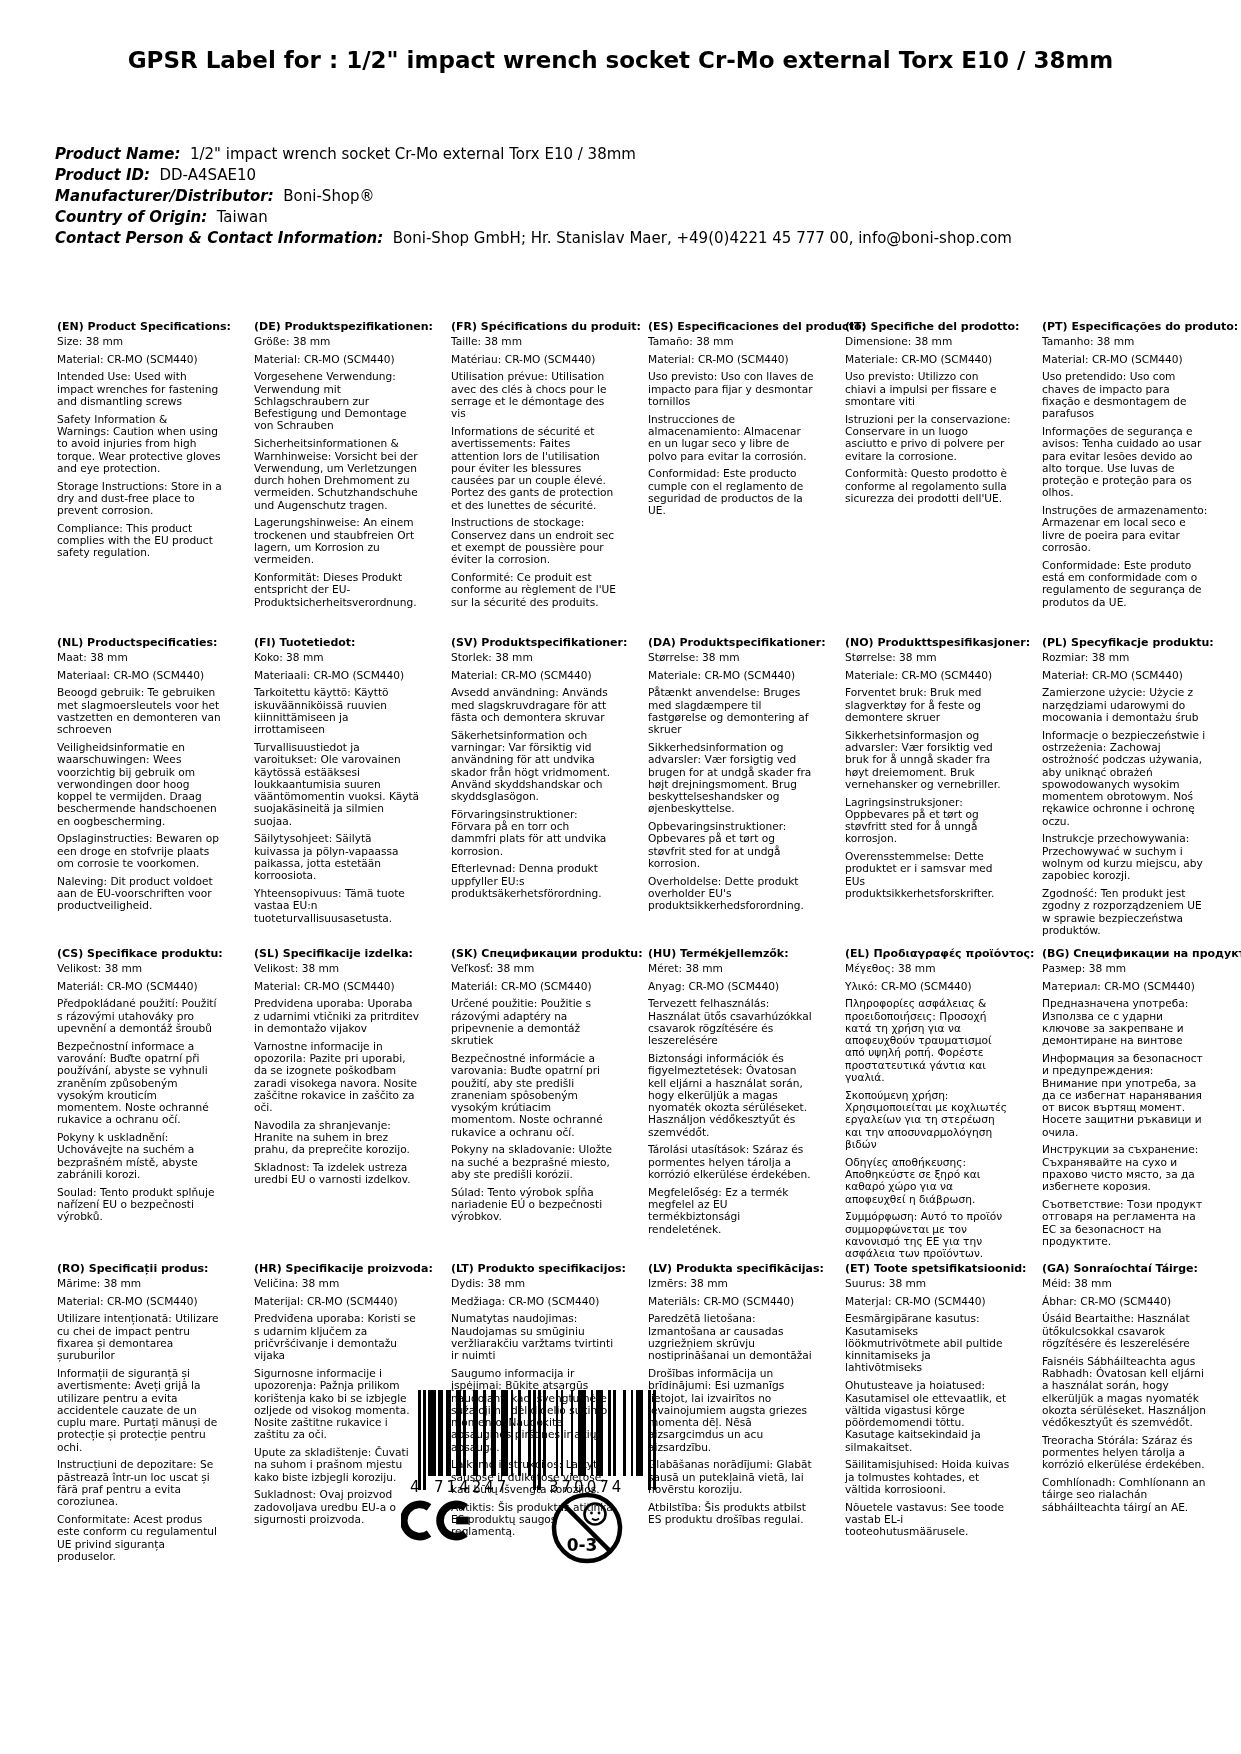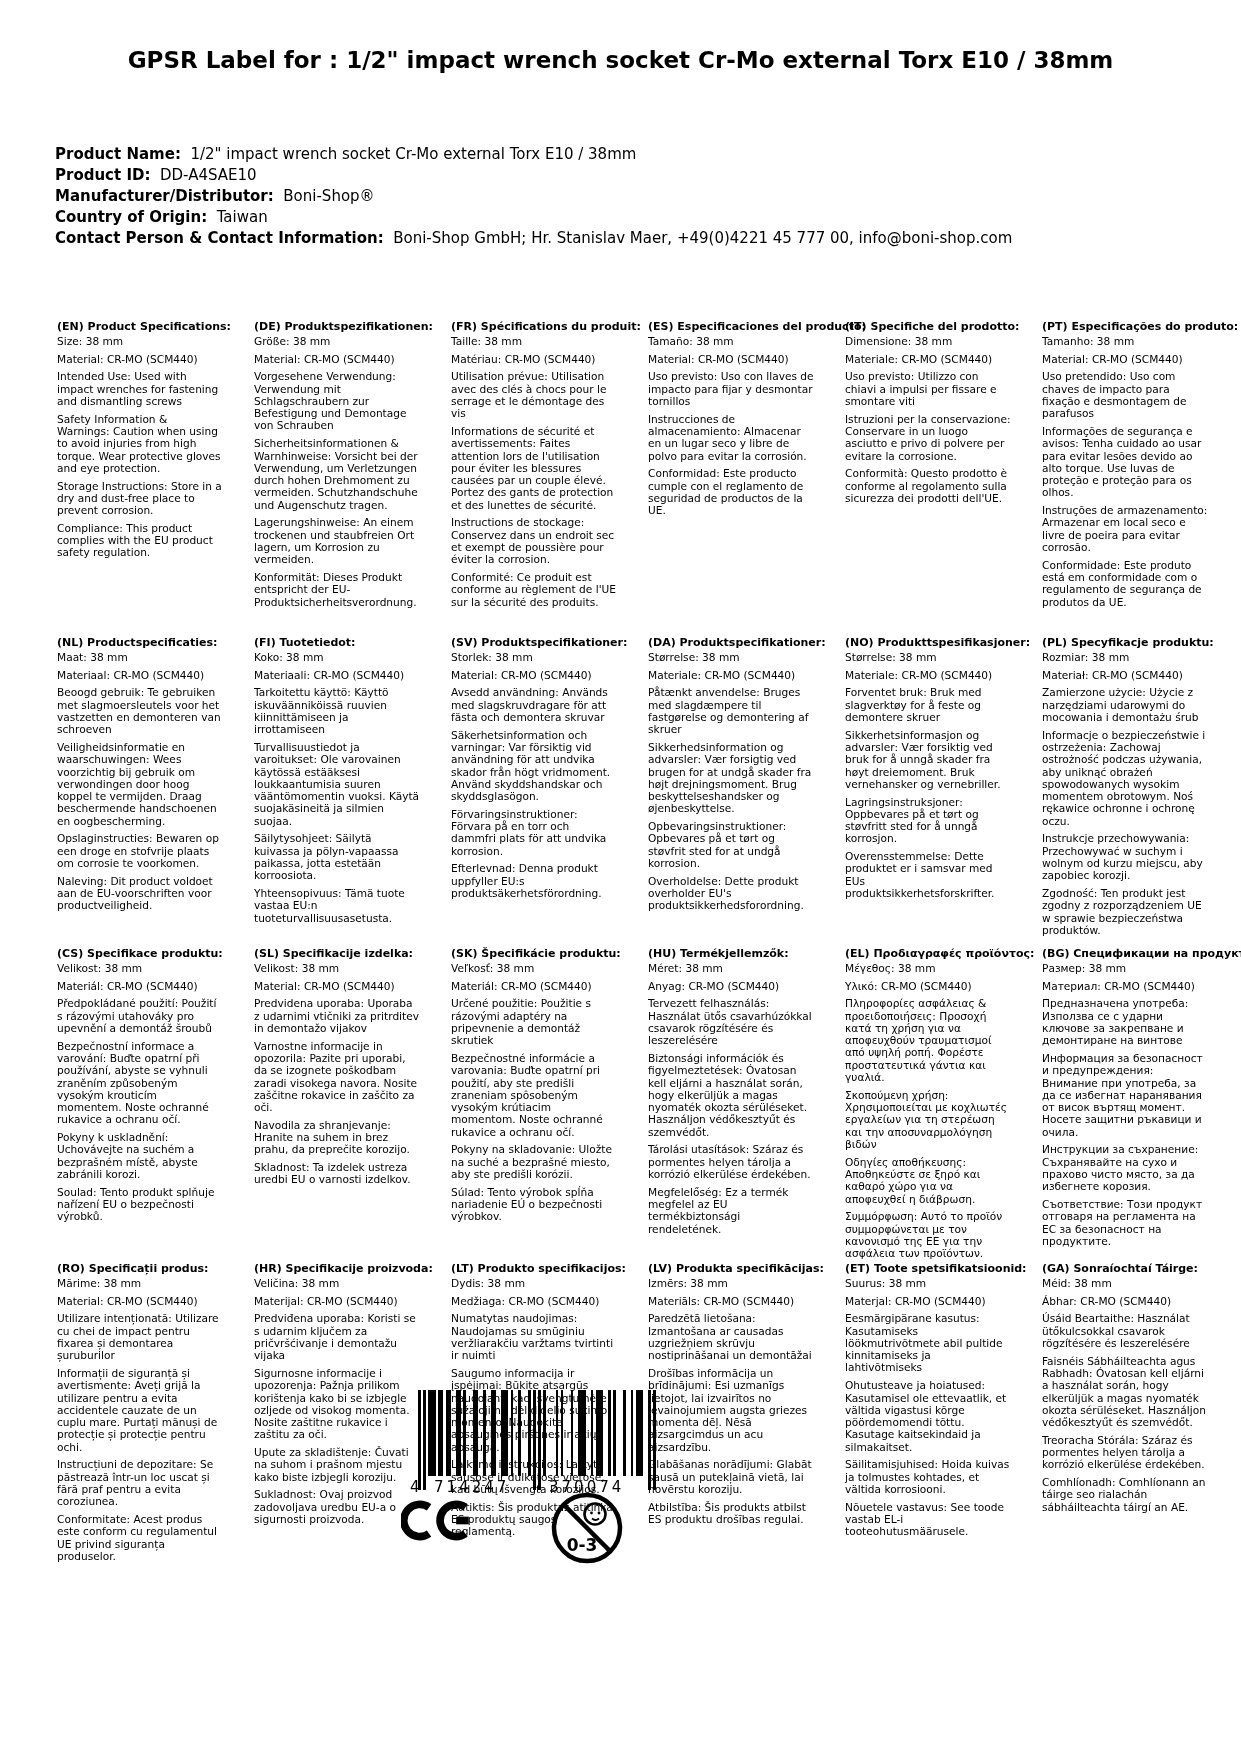--- a/index.html
+++ b/index.html
@@ -21,21 +21,21 @@
     text-align:center;
     line-height:1.45;
   }
   .info{
     position:absolute;
     left:55px;top:144px;
     font-size:15px;
     line-height:21px;
   }
   .info-row{white-space:nowrap;}
-  .info-label{font-weight:bold;}
+  .info-label{font-weight:bold;font-style:italic;}
   .grid{
     position:absolute;
     left:57px;top:321px;
     display:grid;
     grid-template-columns:repeat(6,166px);
     column-gap:31px;
     grid-template-rows:316px 311px 315px auto;
   }
   .lang-block{font-size:10.6px;line-height:1.16;}
   .lang-head{
@@ -205,21 +205,21 @@
       <div class="lang-block">
         <div class="lang-head">(SL) Specifikacije izdelka:</div>
         <p class="lang-p">Velikost: 38 mm</p>
         <p class="lang-p">Material: CR-MO (SCM440)</p>
         <p class="lang-p">Predvidena uporaba: Uporaba z udarnimi vtičniki za pritrditev in demontažo vijakov</p>
         <p class="lang-p">Varnostne informacije in opozorila: Pazite pri uporabi, da se izognete poškodbam zaradi visokega navora. Nosite zaščitne rokavice in zaščito za oči.</p>
         <p class="lang-p">Navodila za shranjevanje: Hranite na suhem in brez prahu, da preprečite korozijo.</p>
         <p class="lang-p">Skladnost: Ta izdelek ustreza uredbi EU o varnosti izdelkov.</p>
       </div>
       <div class="lang-block">
-        <div class="lang-head">(SK) Špecifikácie produktu:</div>
+        <div class="lang-head">(SK) Спецификации produktu:</div>
         <p class="lang-p">Veľkosť: 38 mm</p>
         <p class="lang-p">Materiál: CR-MO (SCM440)</p>
         <p class="lang-p">Určené použitie: Použitie s rázovými adaptéry na pripevnenie a demontáž skrutiek</p>
         <p class="lang-p">Bezpečnostné informácie a varovania: Buďte opatrní pri použití, aby ste predišli zraneniam spôsobeným vysokým krútiacim momentom. Noste ochranné rukavice a ochranu očí.</p>
         <p class="lang-p">Pokyny na skladovanie: Uložte na suché a bezprašné miesto, aby ste predišli korózii.</p>
         <p class="lang-p">Súlad: Tento výrobok spĺňa nariadenie EÚ o bezpečnosti výrobkov.</p>
       </div>
       <div class="lang-block">
         <div class="lang-head">(HU) Termékjellemzők:</div>
         <p class="lang-p">Méret: 38 mm</p>

